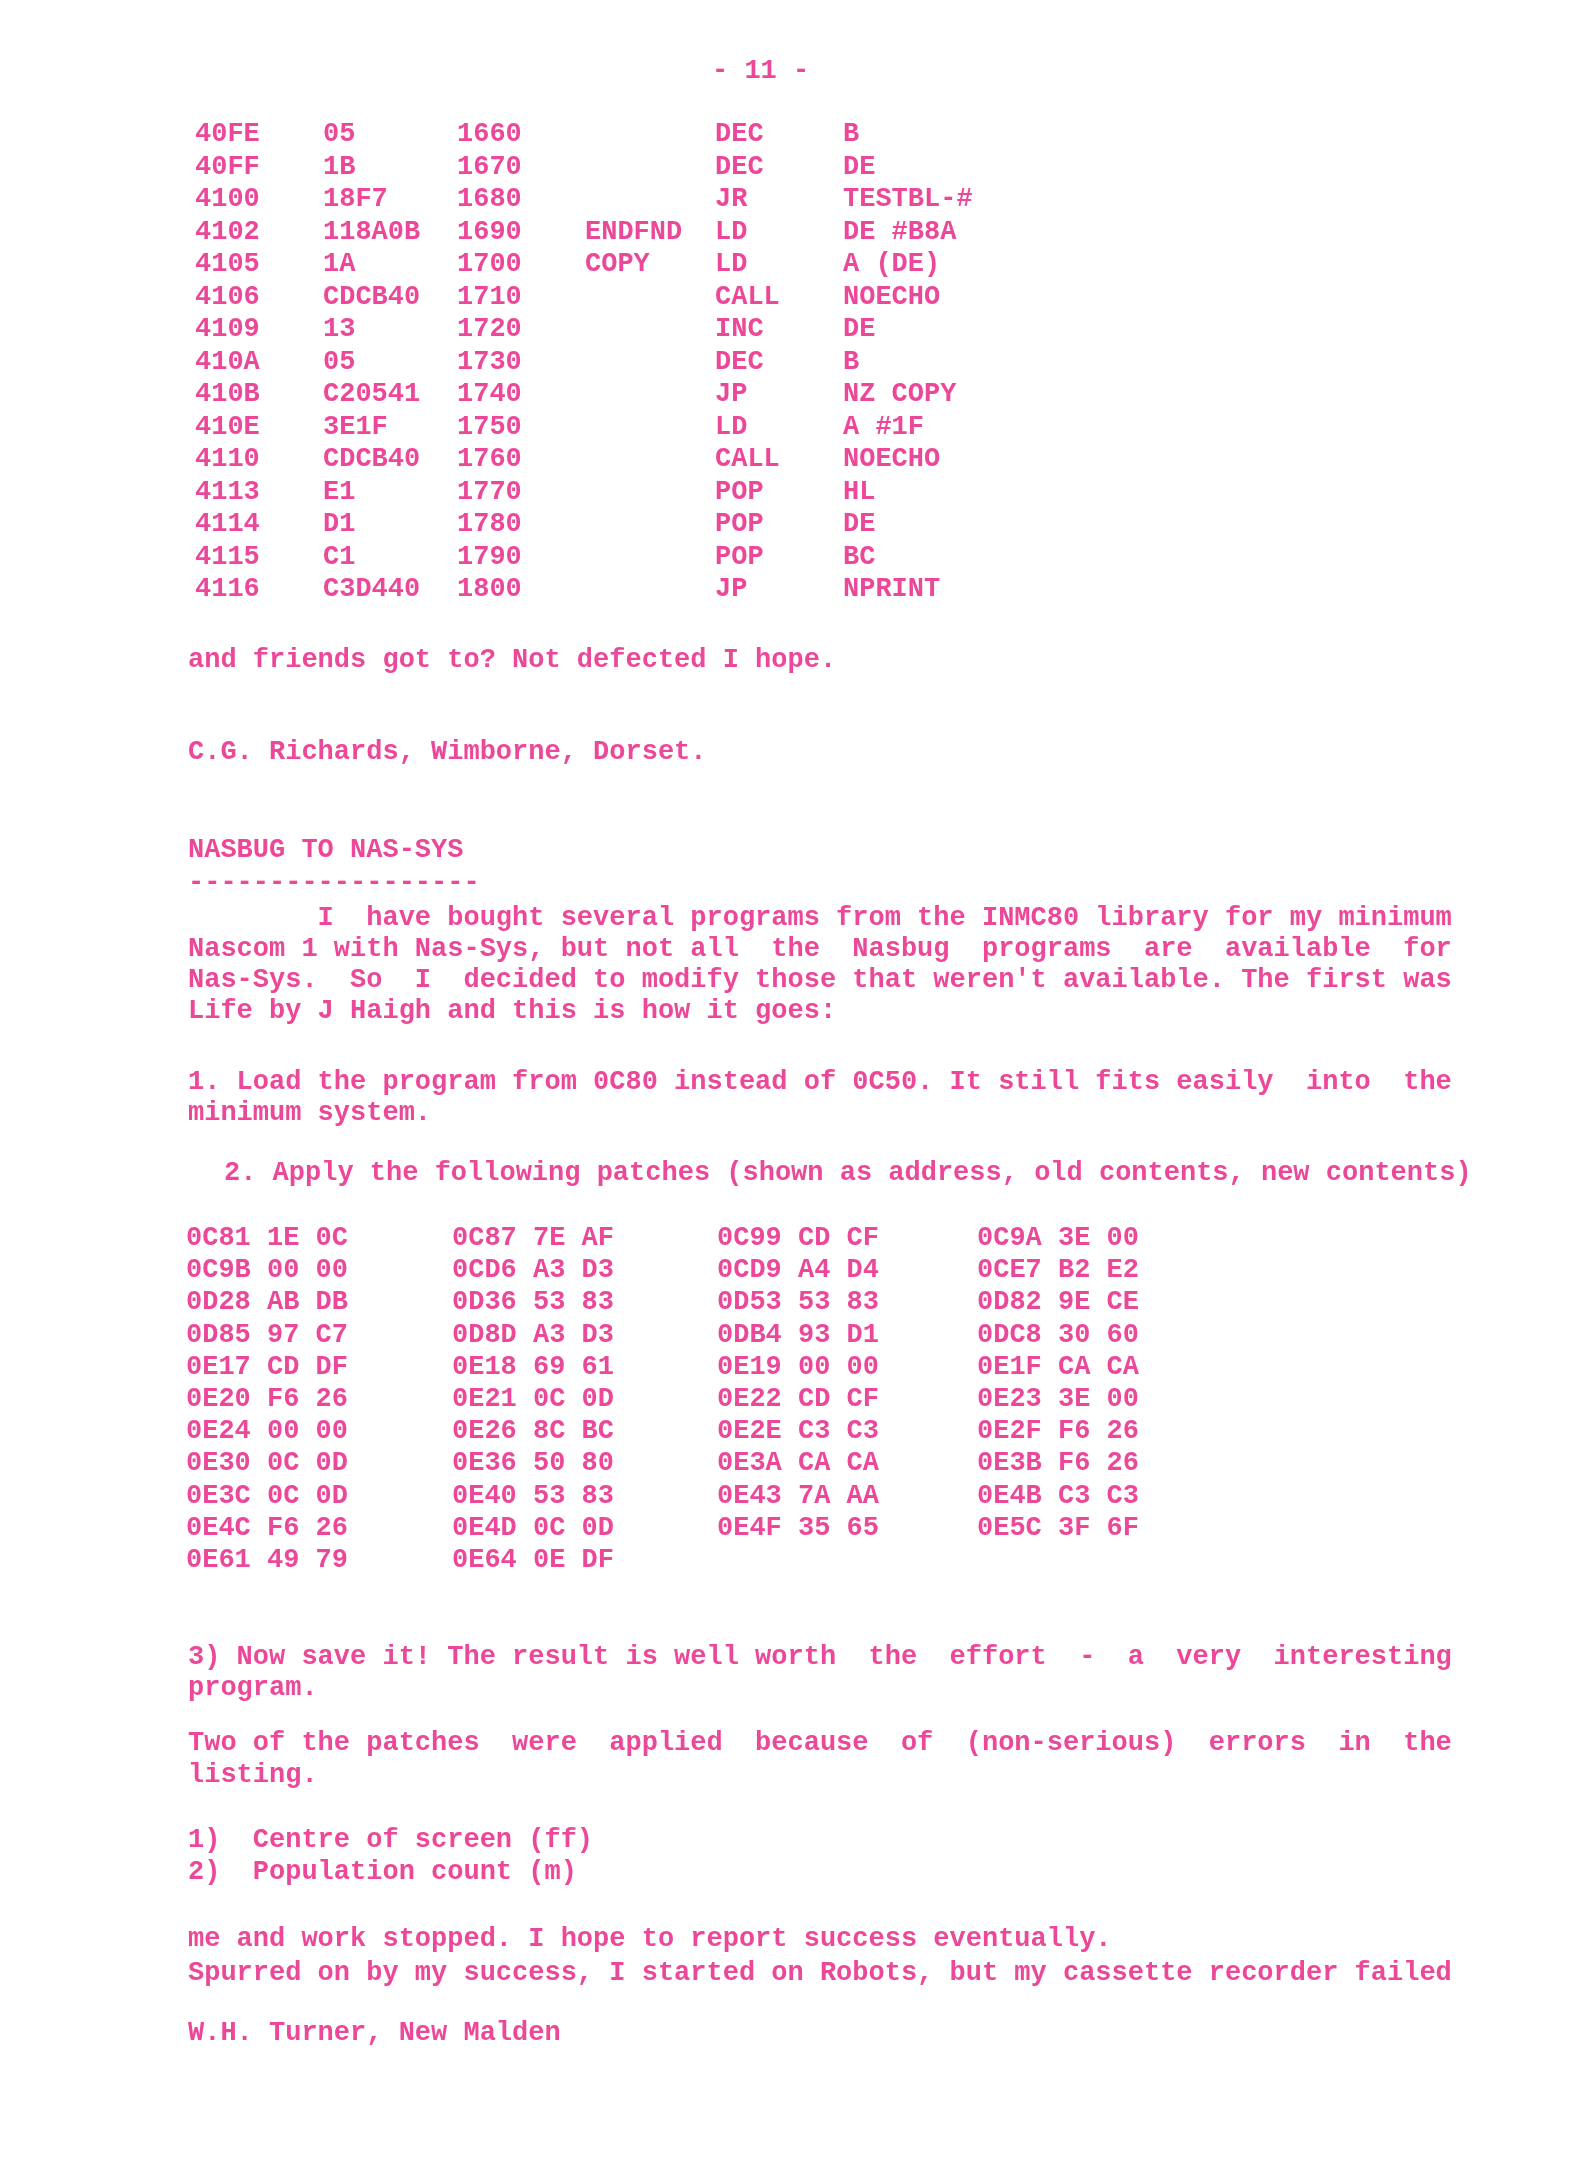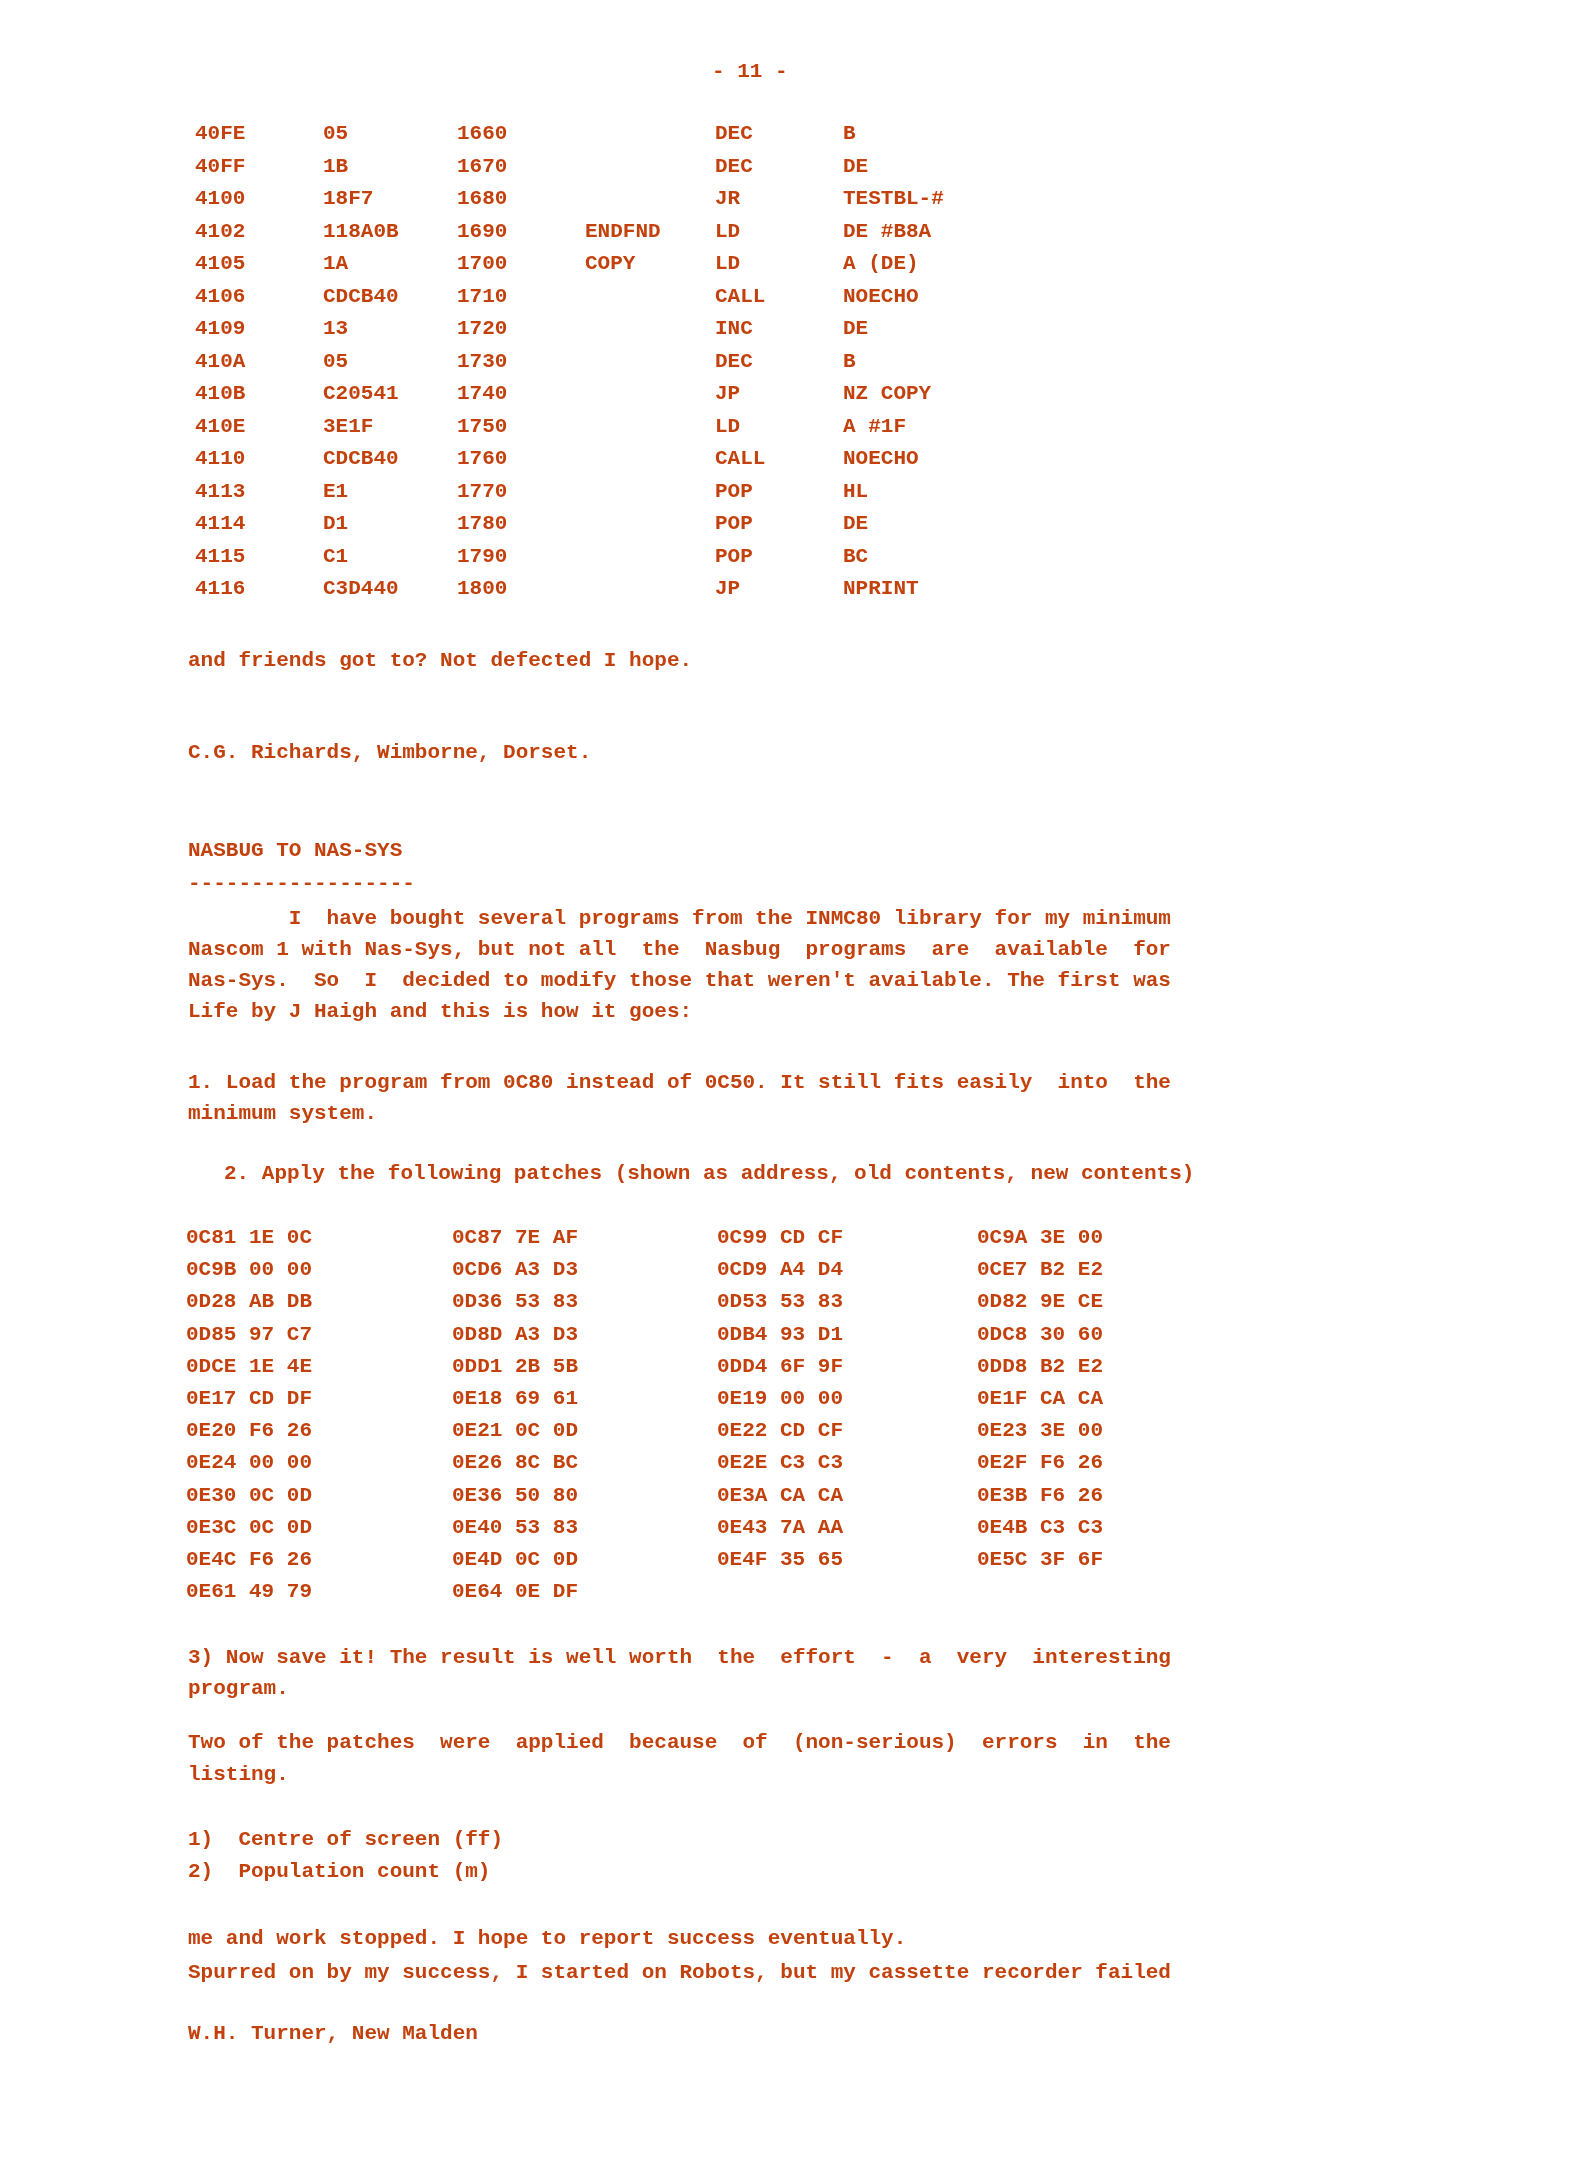--- a/index.html
+++ b/index.html
@@ -3,22 +3,22 @@
 <meta charset="utf-8">
 <style>
   html,body{margin:0;padding:0;background:#ffffff;}
   .sheet{
     position:relative;
     width:1592px;
     height:2184px;
     background:#ffffff;
     font-family:"Liberation Mono","DejaVu Sans Mono",monospace;
     font-weight:700;
-    color:#c2410c;
-    font-size:21px;
+    color:#ec4899;
+    font-size:27px;
     overflow:hidden;
   }
   .abs{position:absolute;}
   .line{white-space:pre;line-height:31px;height:31px;}
   .lh32 .line{line-height:32px;height:32px;}
   .lh34 .line{line-height:34px;height:34px;}
   
   .asm-row{display:flex;white-space:pre;line-height:32.5px;height:32.5px;}
   .ca{width:128px;}
   .cb{width:134px;}
@@ -232,26 +232,20 @@
         <span class="pc4">0D82 9E CE</span>
       </div>
 
       <div class="p-row">
         <span class="pc1">0D85 97 C7</span>
         <span class="pc2">0D8D A3 D3</span>
         <span class="pc3">0DB4 93 D1</span>
         <span class="pc4">0DC8 30 60</span>
       </div>
 
-      <div class="p-row">
-        <span class="pc1">0DCE 1E 4E</span>
-        <span class="pc2">0DD1 2B 5B</span>
-        <span class="pc3">0DD4 6F 9F</span>
-        <span class="pc4">0DD8 B2 E2</span>
-      </div>
 
       <div class="p-row">
         <span class="pc1">0E17 CD DF</span>
         <span class="pc2">0E18 69 61</span>
         <span class="pc3">0E19 00 00</span>
         <span class="pc4">0E1F CA CA</span>
       </div>
 
       <div class="p-row">
         <span class="pc1">0E20 F6 26</span>

